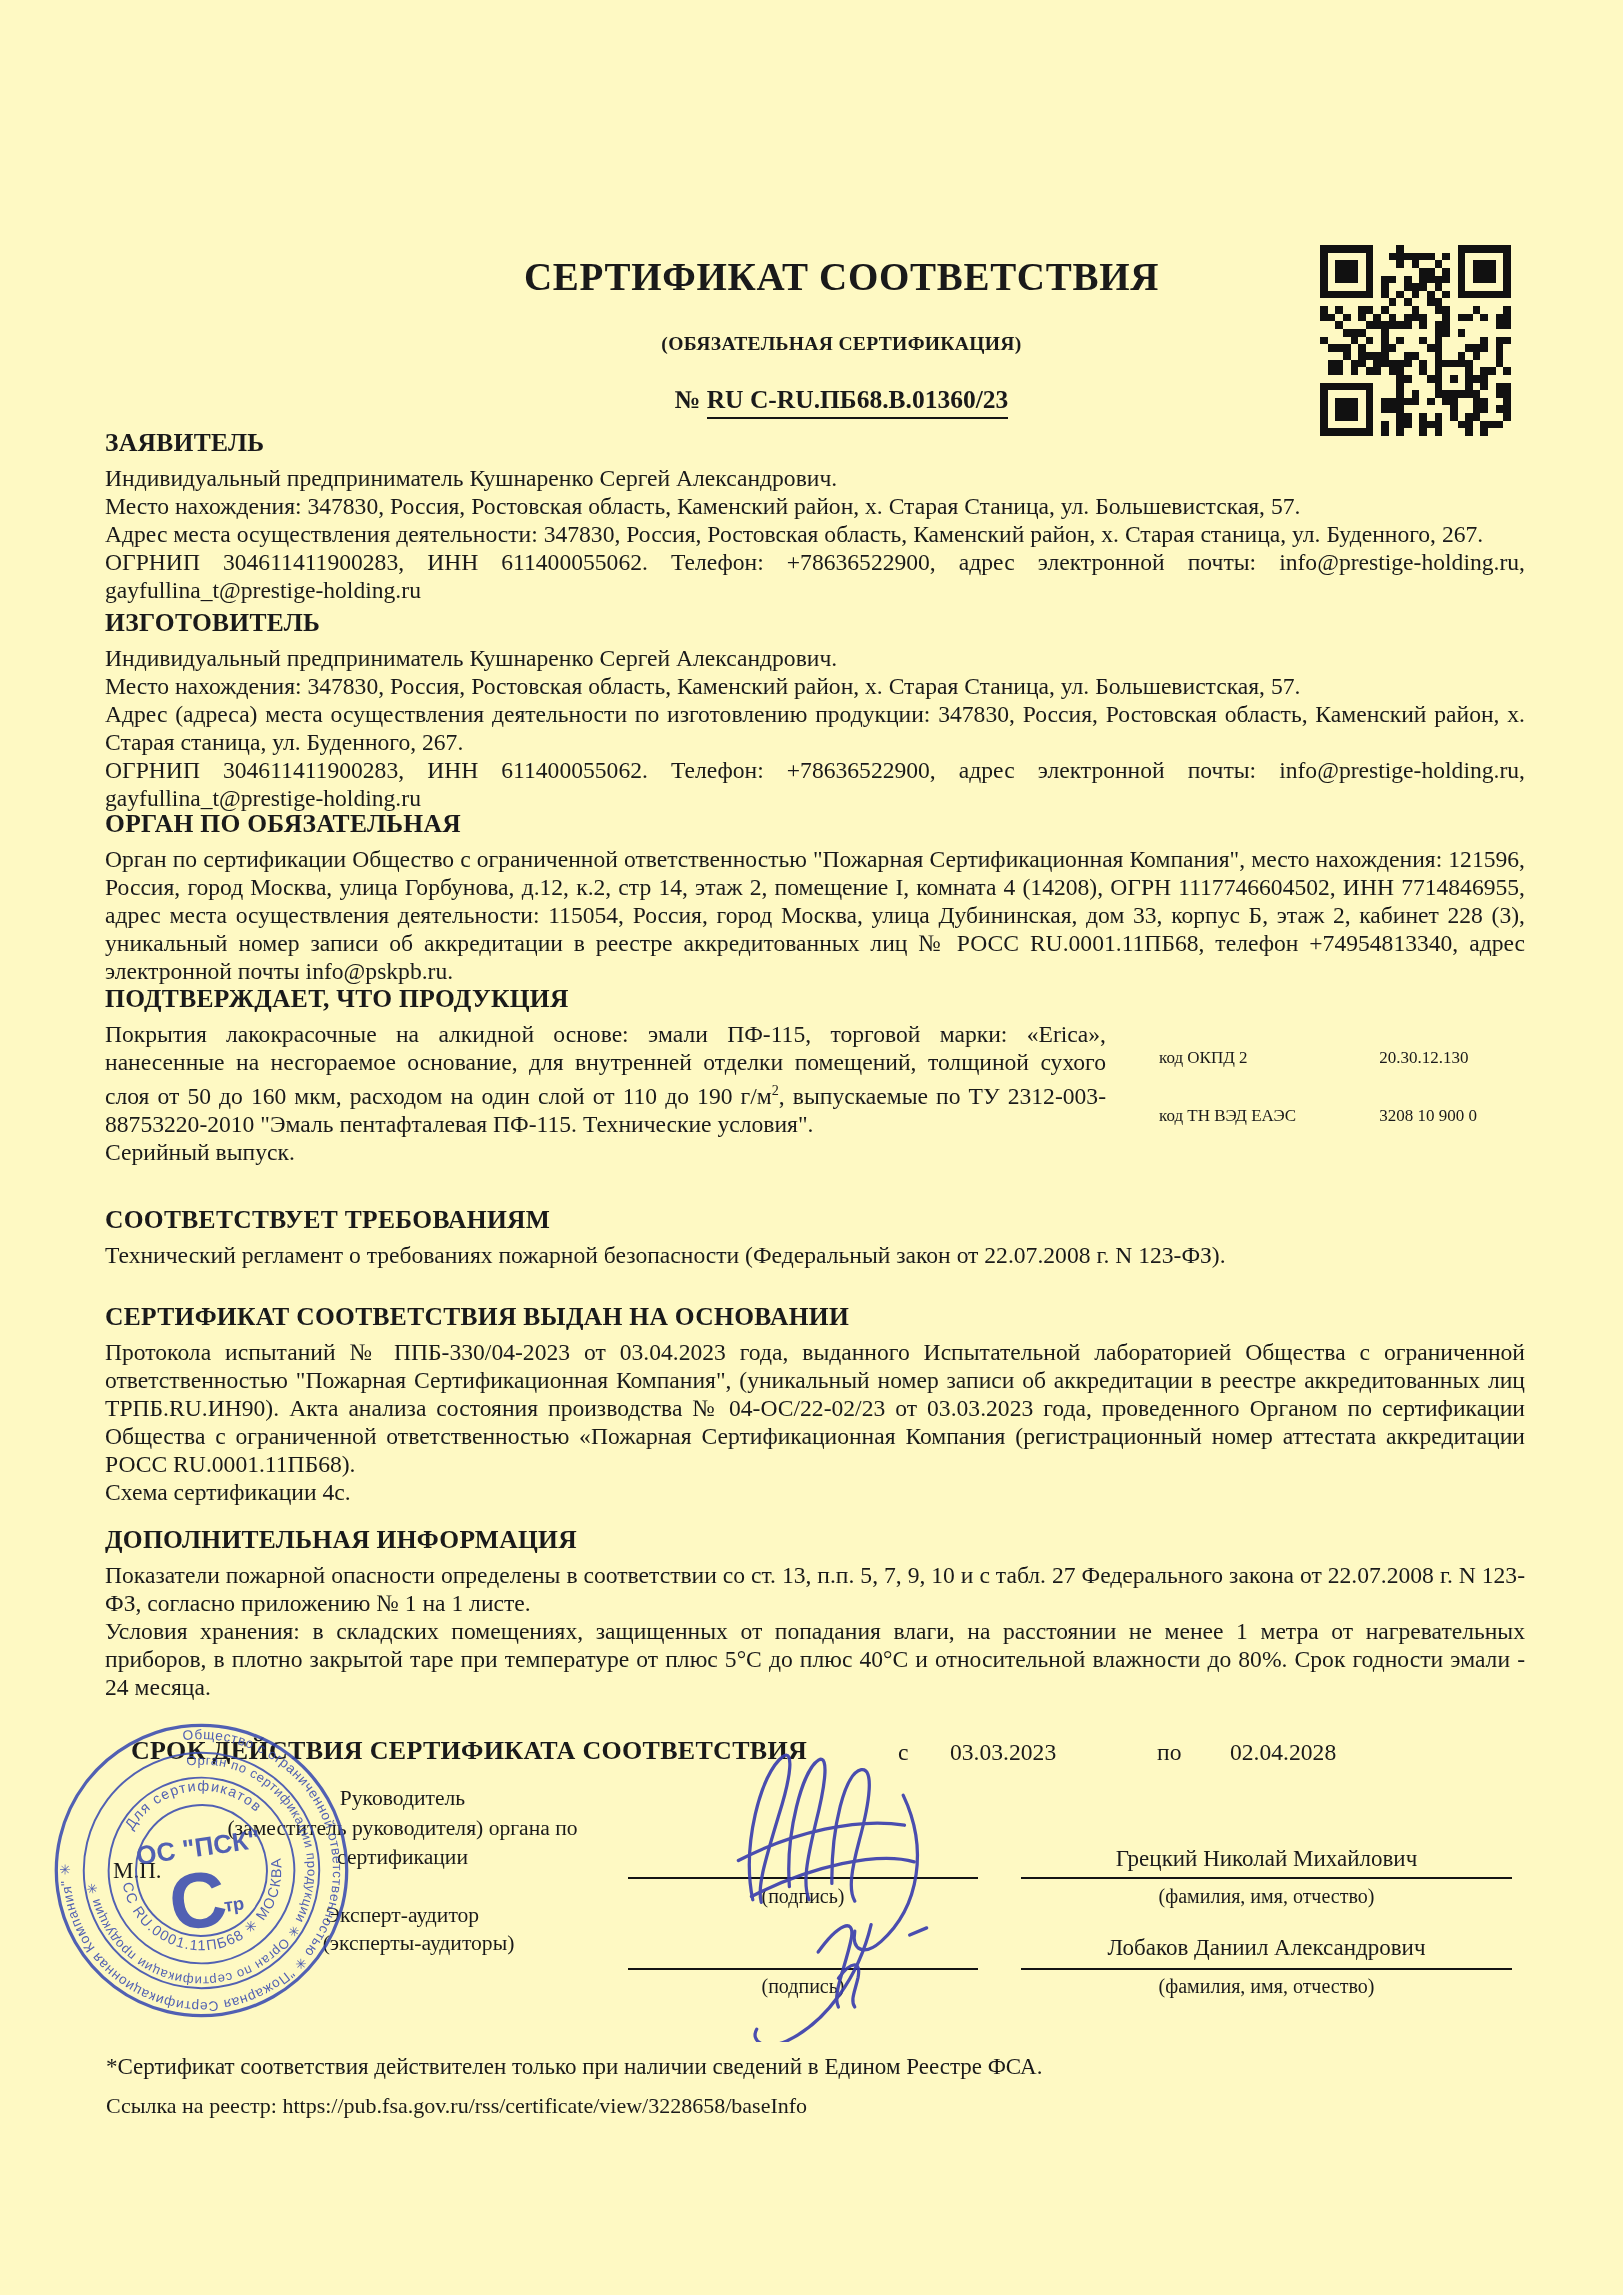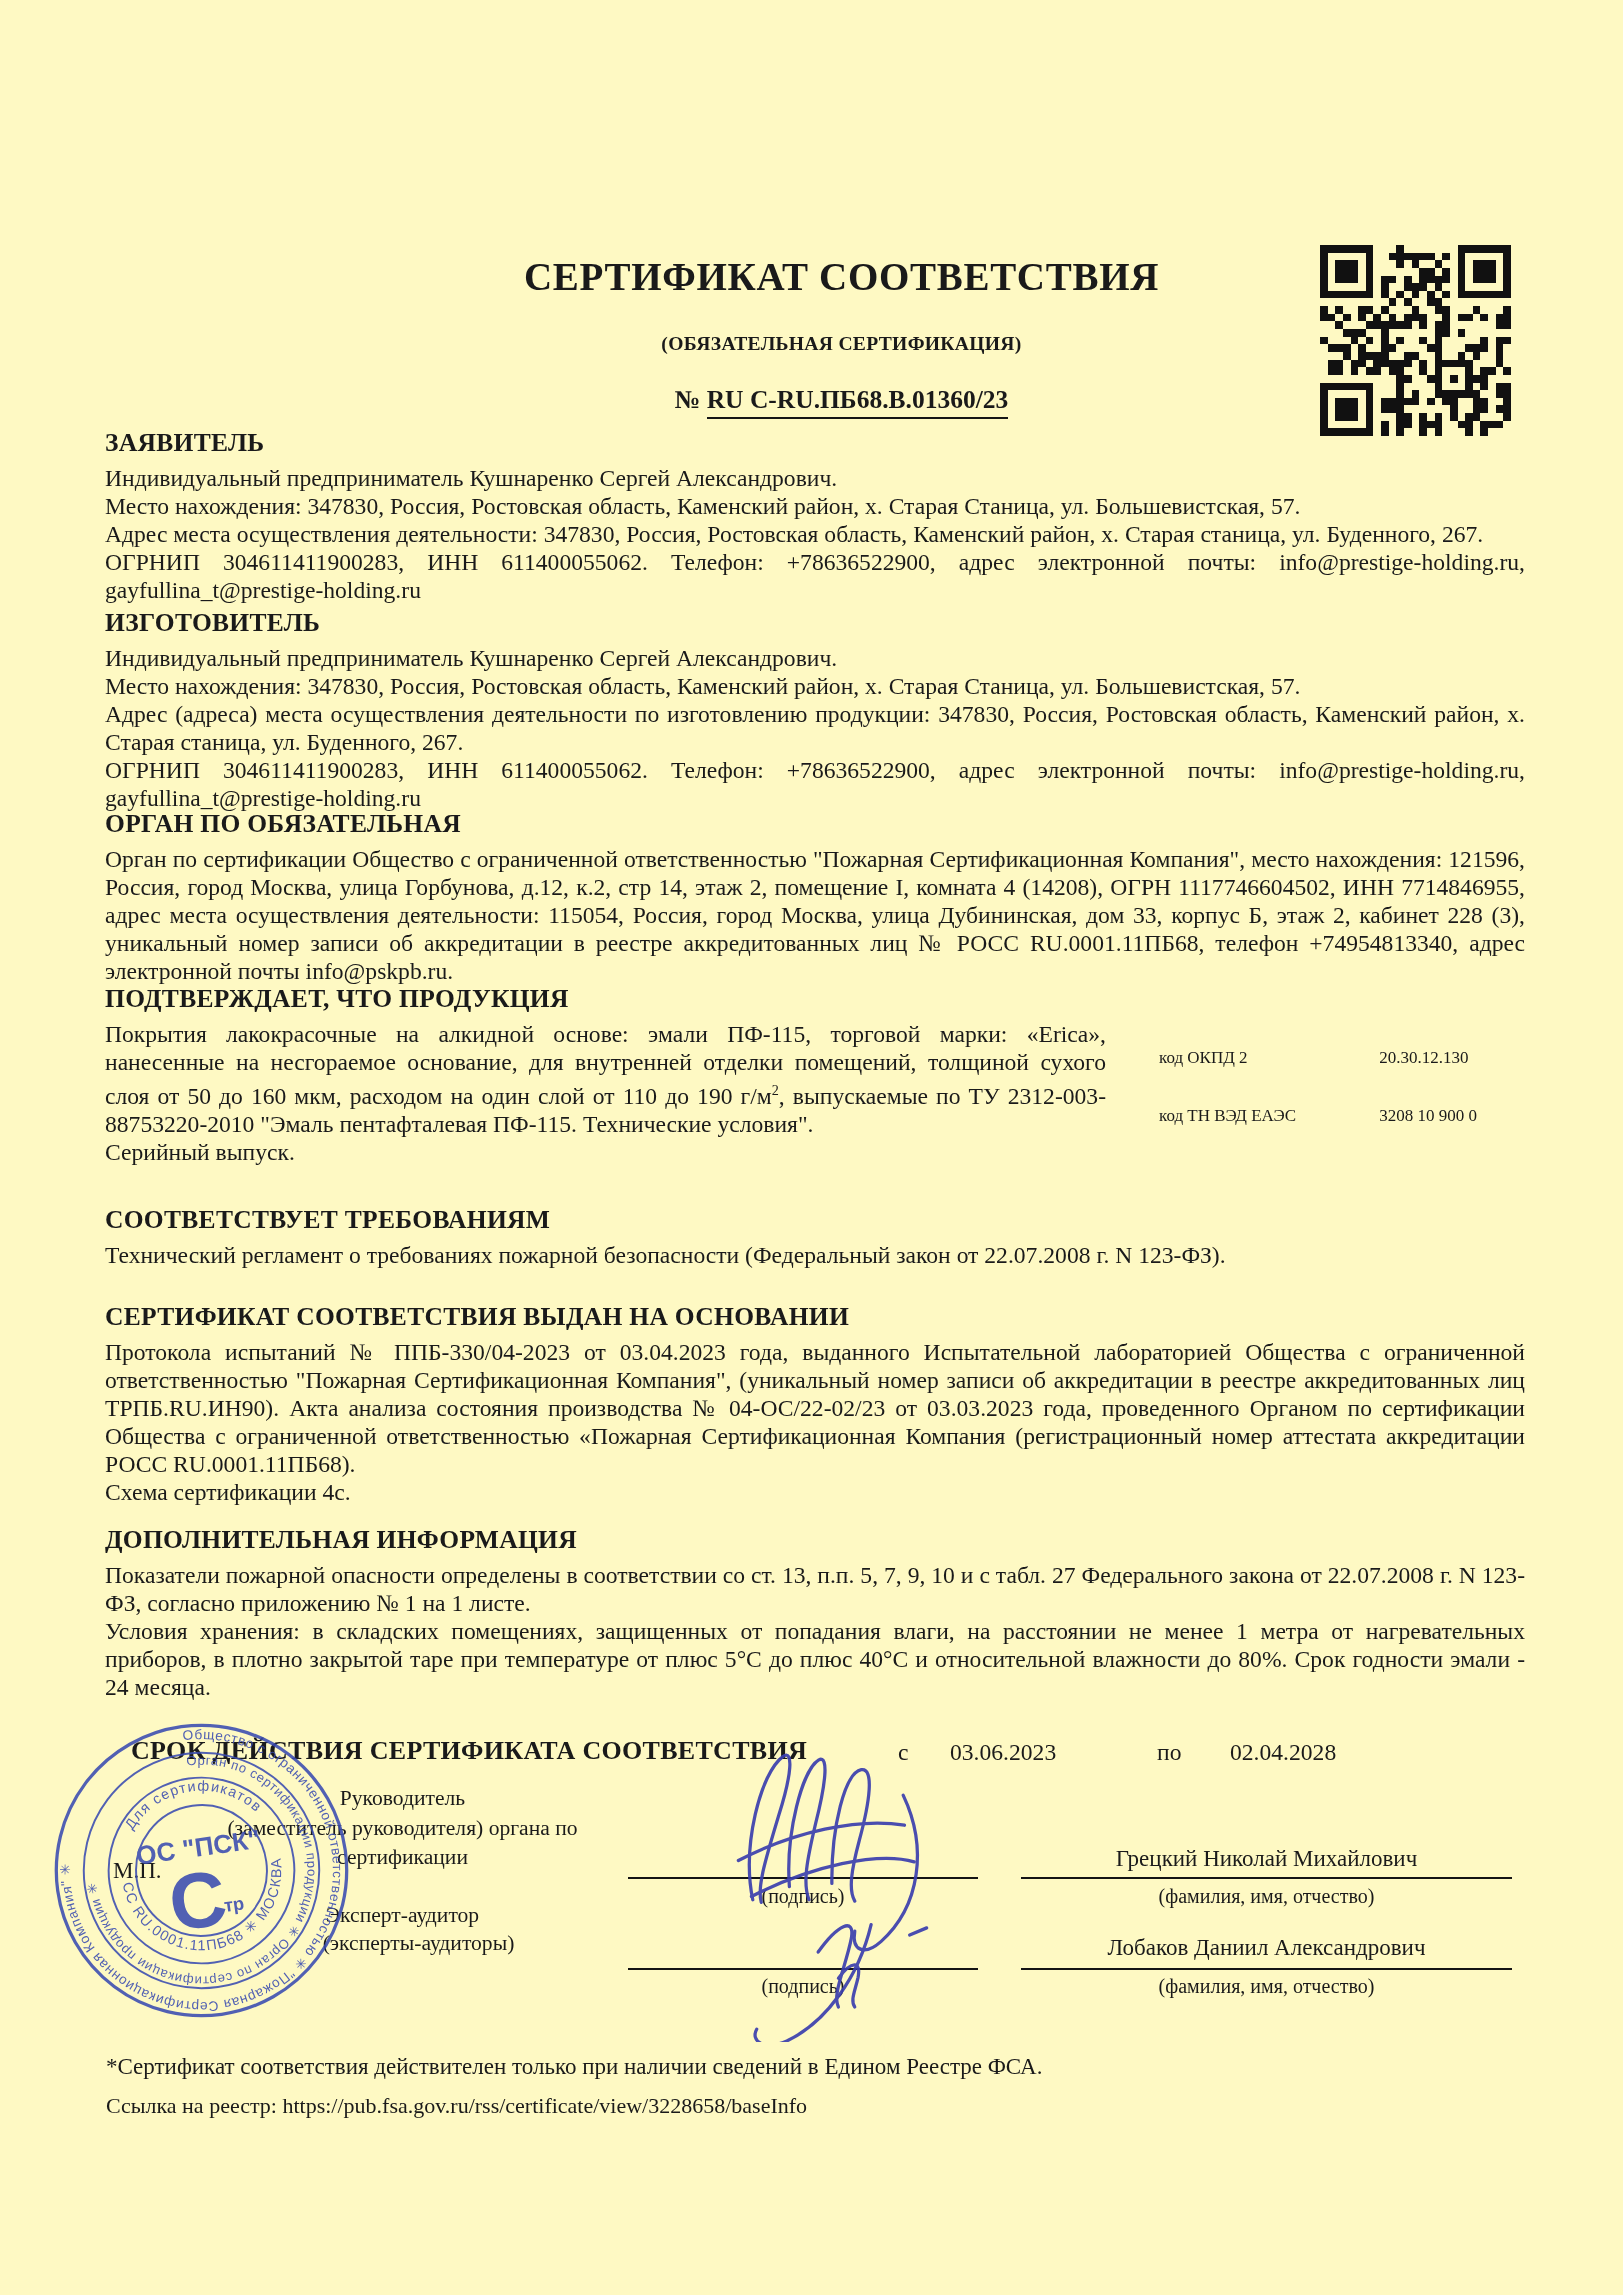--- a/index.html
+++ b/index.html
@@ -346,21 +346,21 @@
 
   <div class="sec" style="top:1524px">
     <h2>ДОПОЛНИТЕЛЬНАЯ ИНФОРМАЦИЯ</h2>
     <p>Показатели пожарной опасности определены в соответствии со ст. 13, п.п. 5, 7, 9, 10 и с табл. 27 Федерального закона от 22.07.2008 г. N 123-ФЗ, согласно приложению № 1 на 1 листе.</p>
     <p>Условия хранения: в складских помещениях, защищенных от попадания влаги, на расстоянии не менее 1 метра от нагревательных приборов, в плотно закрытой таре при температуре от плюс 5°С до плюс 40°С и относительной влажности до 80%. Срок годности эмали - 24 месяца.</p>
   </div>
 
   <div class="validity">
     <h2>СРОК ДЕЙСТВИЯ СЕРТИФИКАТА СООТВЕТСТВИЯ</h2>
     <span class="v-item v-from-label">с</span>
-    <span class="v-item v-from-date">03.06.2023</span>
+    <span class="v-item v-from-date">03.03.2023</span>
     <span class="v-item v-to-label">по</span>
     <span class="v-item v-to-date">02.04.2028</span>
   </div>
 
   <div class="sig-area">
     <div class="abs role-head">
       <div>Руководитель</div>
       <div>(заместитель руководителя) органа по</div>
       <div>сертификации</div>
     </div>

